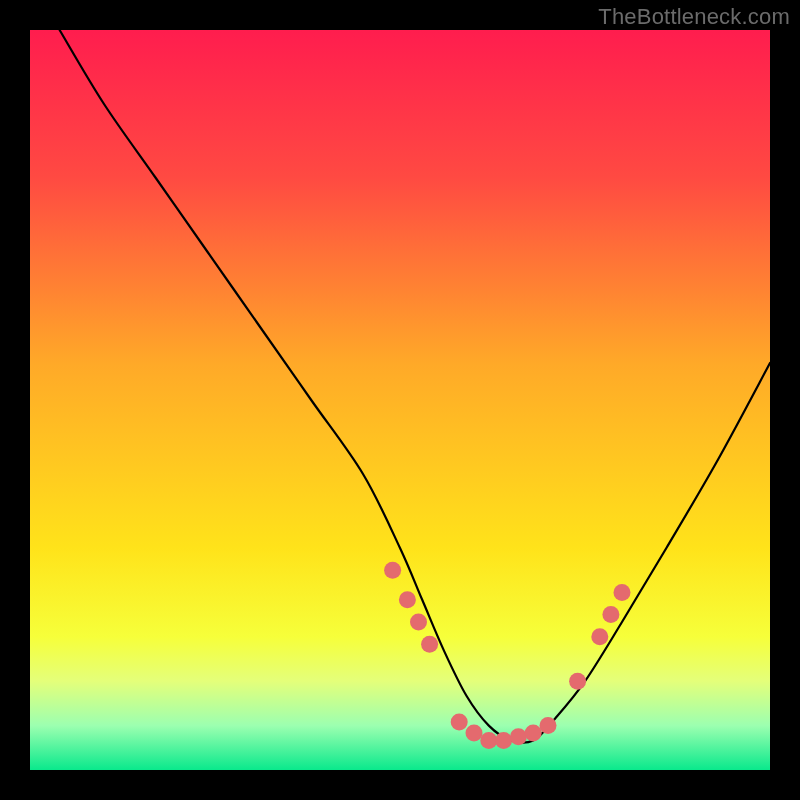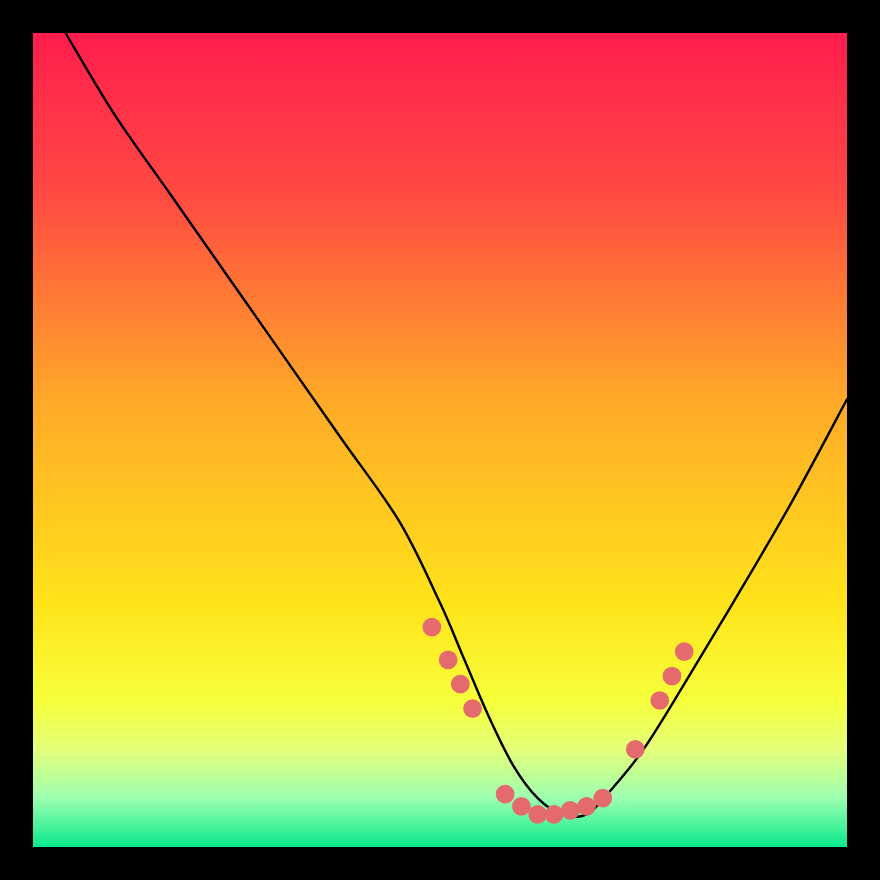--- a/index.html
+++ b/index.html
@@ -32,20 +32,21 @@
     position: absolute;
     top: 0;
     left: 0;
   }
 </style>
 </head>
 <body>
 
 <div class="stage">
 
+  <div class="watermark">TheBottleneck.com</div>
 
   <svg id="chart-svg" width="800" height="800" viewBox="0 0 800 800">
     <defs>
       <linearGradient id="bg-grad" x1="0" y1="0" x2="0" y2="1">
           <stop offset="0%" stop-color="#ff1d4e"></stop>
           <stop offset="20%" stop-color="#ff4a42"></stop>
           <stop offset="45%" stop-color="#ffa928"></stop>
           <stop offset="70%" stop-color="#ffe31a"></stop>
           <stop offset="82%" stop-color="#f6ff3a"></stop>
           <stop offset="88%" stop-color="#e4ff7a"></stop>

